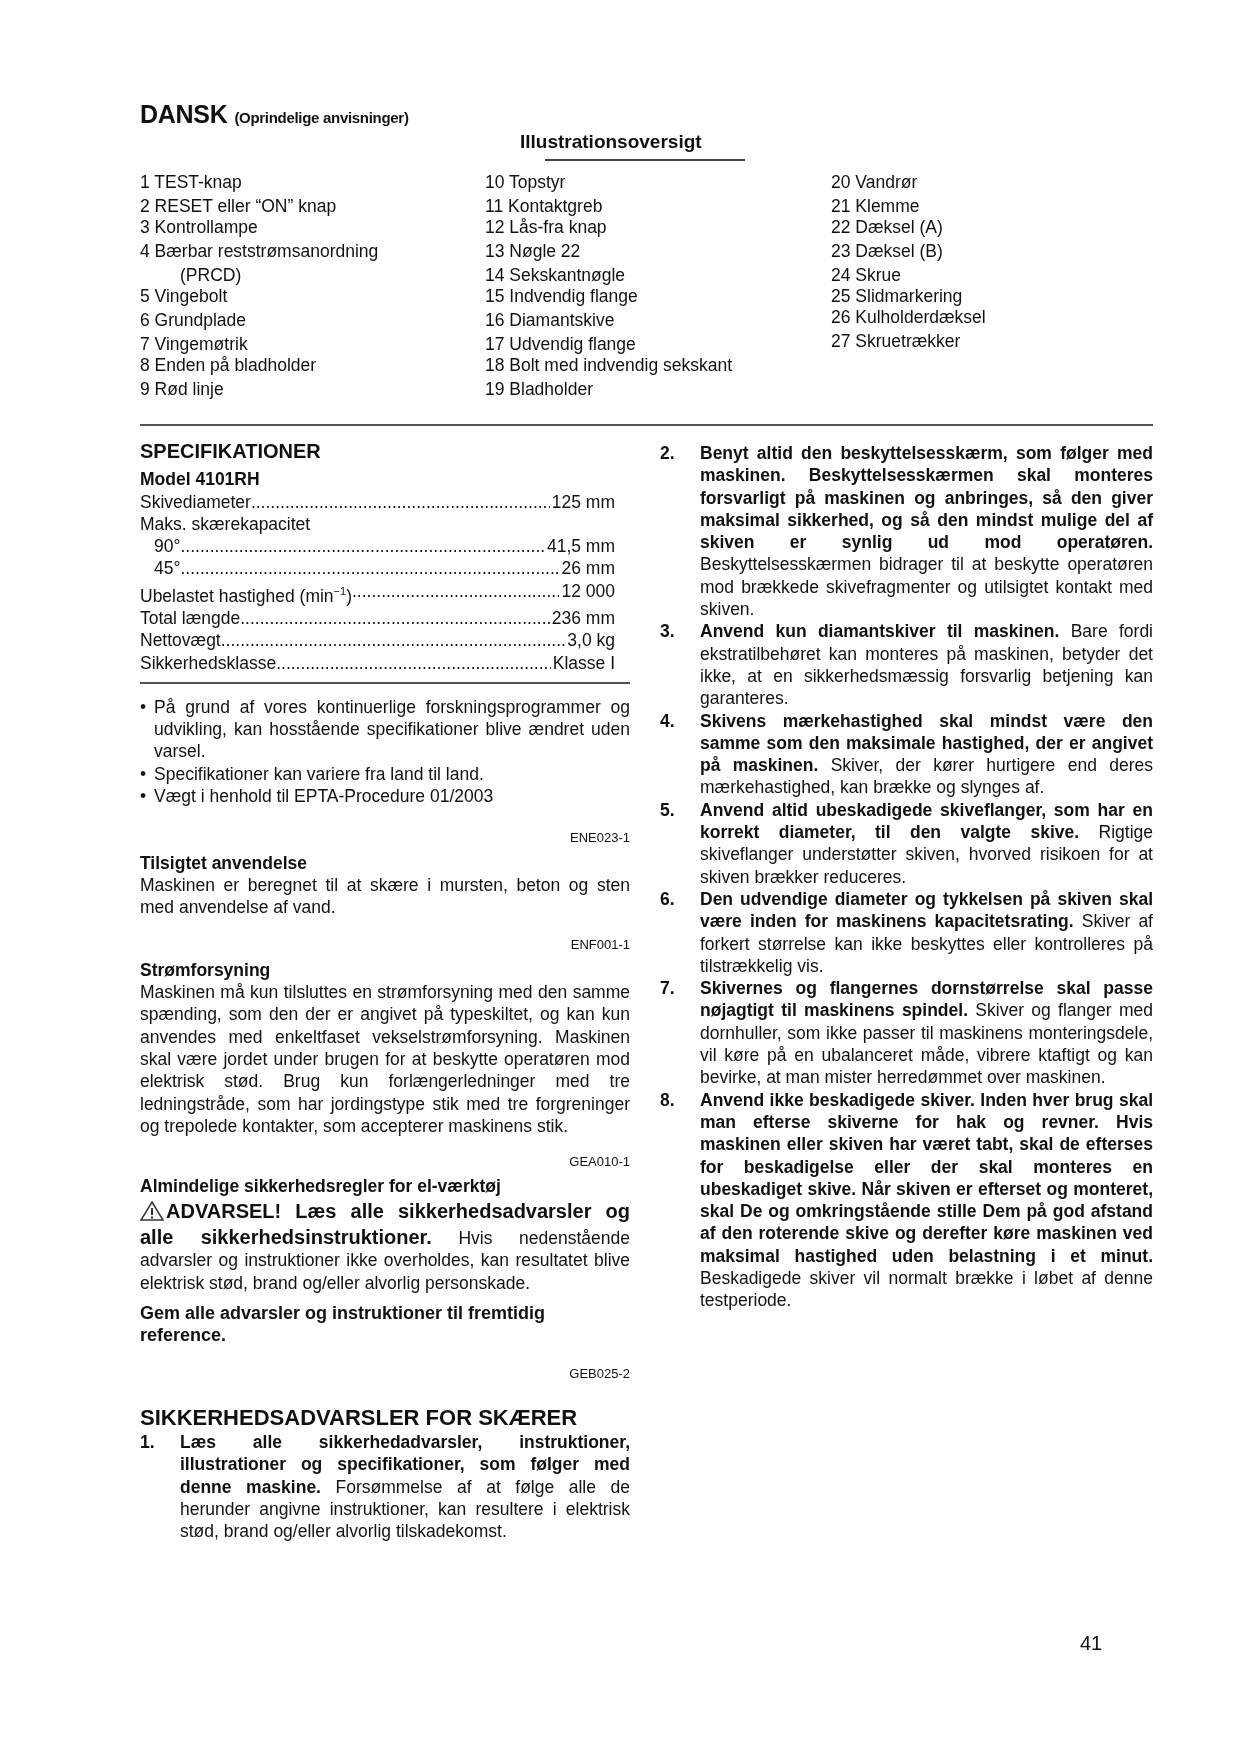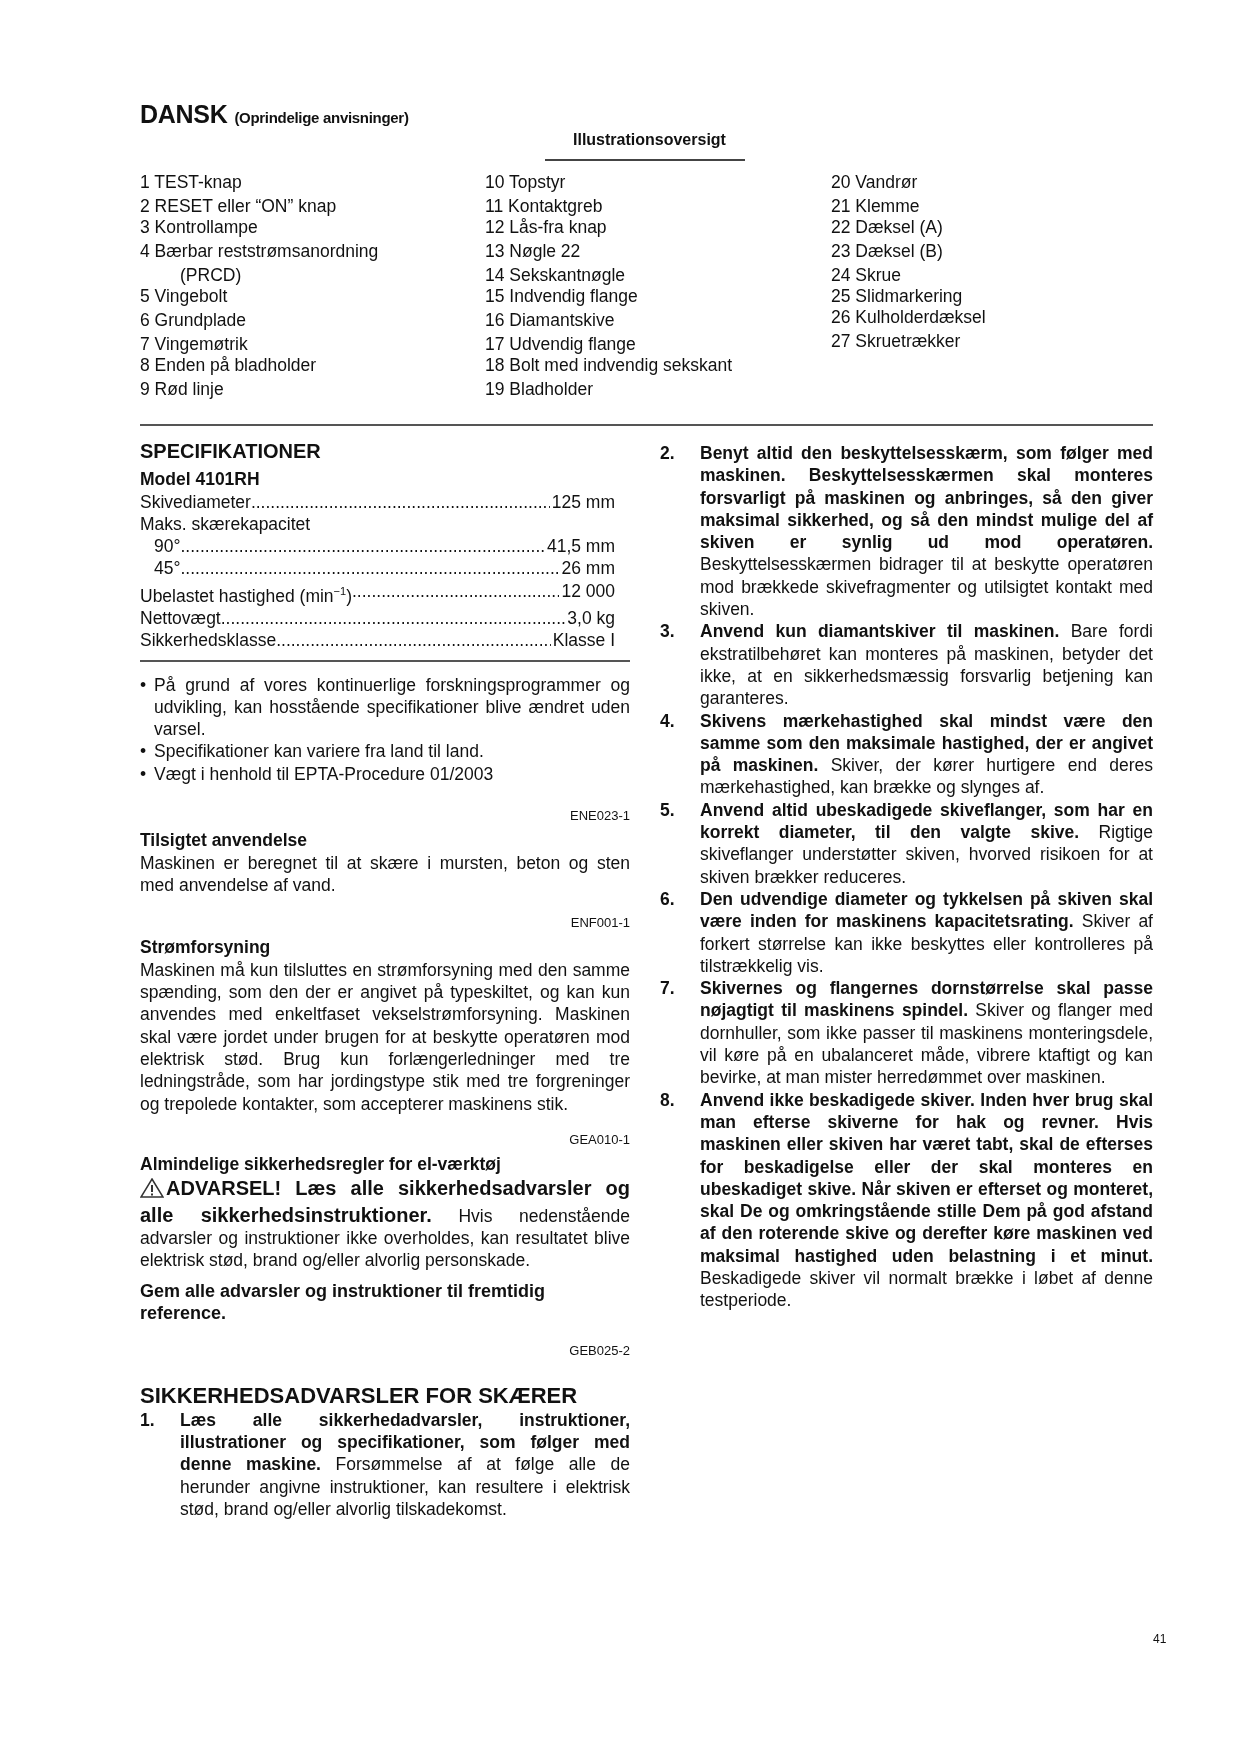--- a/index.html
+++ b/index.html
@@ -8,21 +8,21 @@
     position: relative;
     font-family: "Liberation Sans", sans-serif;
     color: #111;
     overflow: hidden;
   }
   .abs { position: absolute; }
 
   
   .lang-title { left: 140px; top: 100px; font-size: 25px; font-weight: bold; letter-spacing: -0.3px; }
   .lang-sub { font-size: 15px; font-weight: bold; margin-left: 7px; }
-  .illus-title { left: 573px; top: 131px; font-size: 16px; font-weight: bold; }
+  .illus-title { left: 520px; top: 131px; font-size: 19px; font-weight: bold; }
   .illus-rule { left: 545px; top: 159px; width: 200px; height: 2px; background: #444; }
 
   
   .parts-col { top: 172px; font-size: 17.5px; line-height: 21px; }
   .parts-col .item { white-space: nowrap; height: 21px; }
   .parts-col .item.gap { margin-top: 3px; }
   .parts-col .indent { padding-left: 40px; }
 
   .rule-main { left: 140px; top: 424px; width: 1013px; height: 2px; background: #555; }
 
@@ -47,21 +47,21 @@
   .big-sec { font-size: 22px; font-weight: bold; margin-top: 22px; margin-bottom: 2px; }
 
   .nitem { display: flex; text-align: justify; }
   .nitem .num { flex: 0 0 40px; font-weight: bold; }
   .nitem .body { flex: 1; }
   .bold { font-weight: bold; }
 
   
   .right { left: 660px; top: 436px; width: 493px; font-size: 17.5px; line-height: 22.3px; }
 
-  .page-num { left: 1153px; top: 1632px; font-size: 12px; }
+  .page-num { left: 1080px; top: 1632px; font-size: 20px; }
 </style>
 </head>
 <body>
 
 <div class="abs lang-title">
   <span>DANSK</span><span class="lang-sub">(Oprindelige anvisninger)</span>
 </div>
 <div class="abs illus-title">Illustrationsoversigt</div>
 <div class="abs illus-rule"></div>
 
@@ -121,20 +121,25 @@
   </div>
   <div class="spec-row ind">
     <span class="lbl">45° </span>
       <span class="dots"></span>
       <span class="val">26 mm</span>
   </div>
   <div class="spec-row">
     <span class="lbl"><span>Ubelastet hastighed (min</span><sup style="font-size:11px;">−1</sup><span>) </span></span>
       <span class="dots"></span>
       <span class="val">12 000</span>
+  </div>
+  <div class="spec-row">
+    <span class="lbl">Total længde </span>
+      <span class="dots"></span>
+      <span class="val">236 mm</span>
   </div>
   <div class="spec-row">
     <span class="lbl">Nettovægt </span>
       <span class="dots"></span>
       <span class="val">3,0 kg</span>
   </div>
   <div class="spec-row">
     <span class="lbl">Sikkerhedsklasse</span>
       <span class="dots"></span>
       <span class="val">Klasse I</span>

